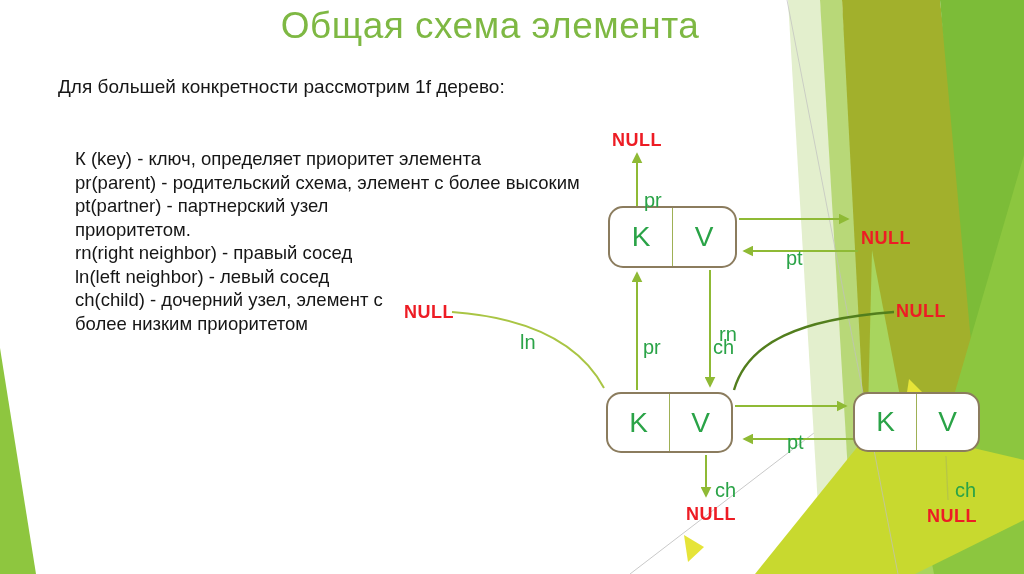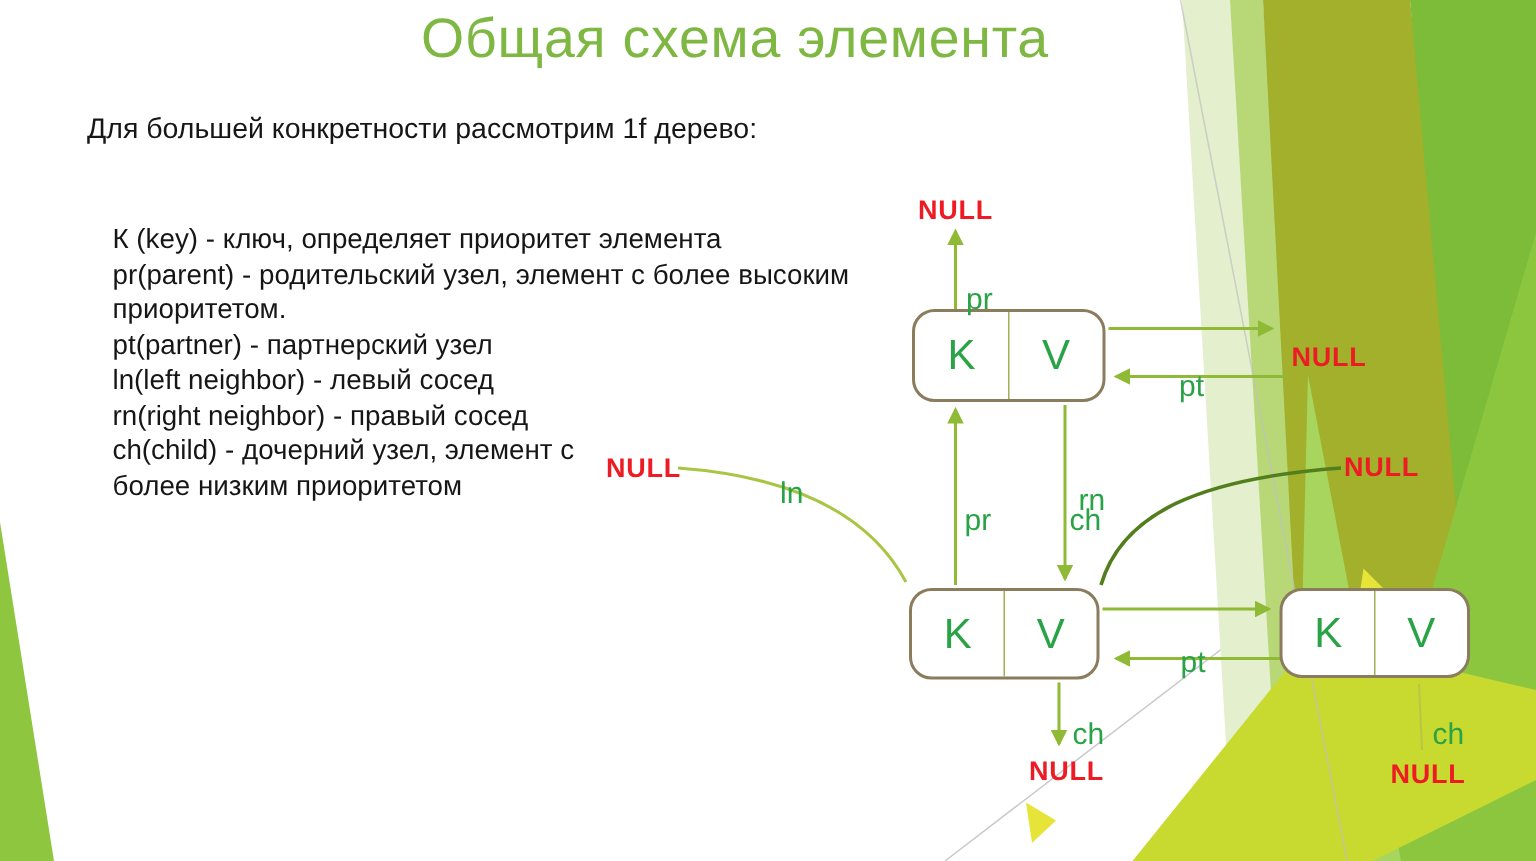--- a/index.html
+++ b/index.html
@@ -42,25 +42,25 @@
     <polygon points="684,535 704,547 688,562" fill="#e6e438"></polygon>
     <polygon points="909,379 925,395 906,399" fill="#e6e438"></polygon>
     <polygon points="0,348 36,574 0,574" fill="#8ec63f"></polygon>
     <line x1="787" y1="0" x2="898" y2="574" stroke="#c0c0c0" stroke-width="1" opacity="0.7"></line>
   </svg>
 
   <div class="title">Общая схема элемента</div>
   <div class="intro">Для большей конкретности рассмотрим 1f дерево:</div>
   <div class="defs">
     <div>К (key) - ключ, определяет приоритет элемента</div>
-    <div>pr(parent) - родительский узел, элемент с более высоким</div>
+    <div>pr(parent) - родительский схема, элемент с более высоким</div>
+    <div>pt(partner) - партнерский узел</div>
     <div>приоритетом.</div>
-    <div>pt(partner) - партнерский узел</div>
+    <div>rn(right neighbor) - правый сосед</div>
     <div>ln(left neighbor) - левый сосед</div>
-    <div>rn(right neighbor) - правый сосед</div>
     <div>ch(child) - дочерний узел, элемент с</div>
     <div>более низким приоритетом</div>
   </div>
 
   <svg class="layer" viewBox="0 0 1024 574">
     <defs>
       <marker id="ah" viewBox="0 0 10 10" refX="8.5" refY="5" markerWidth="5.5" markerHeight="5.5" orient="auto">
         <path d="M0,0 L10,5 L0,10 z" fill="#8fba35"></path>
       </marker>
     </defs>
@@ -89,21 +89,21 @@
   </div>
   <div class="node" style="left:853px;top:392px;width:127px;height:60px;">
     <div class="cell">K</div>
     <div class="cell v">V</div>
   </div>
 
   <div class="elabel" style="left:644px;top:166px;">pr</div>
   <div class="elabel" style="left:786px;top:224px;">pt</div>
   <div class="elabel" style="left:643px;top:313px;">pr</div>
   <div class="elabel" style="left:713px;top:313px;">ch</div>
-  <div class="elabel" style="left:520px;top:295px;">ln</div>
+  <div class="elabel" style="left:520px;top:308px;">ln</div>
   <div class="elabel" style="left:719px;top:300px;">rn</div>
   <div class="elabel" style="left:787px;top:408px;">pt</div>
   <div class="elabel" style="left:715px;top:456px;">ch</div>
   <div class="elabel" style="left:955px;top:456px;">ch</div>
 
   <div class="null" style="left:612px;top:130px;">NULL</div>
   <div class="null" style="left:861px;top:228px;">NULL</div>
   <div class="null" style="left:404px;top:302px;">NULL</div>
   <div class="null" style="left:896px;top:301px;">NULL</div>
   <div class="null" style="left:686px;top:504px;">NULL</div>

